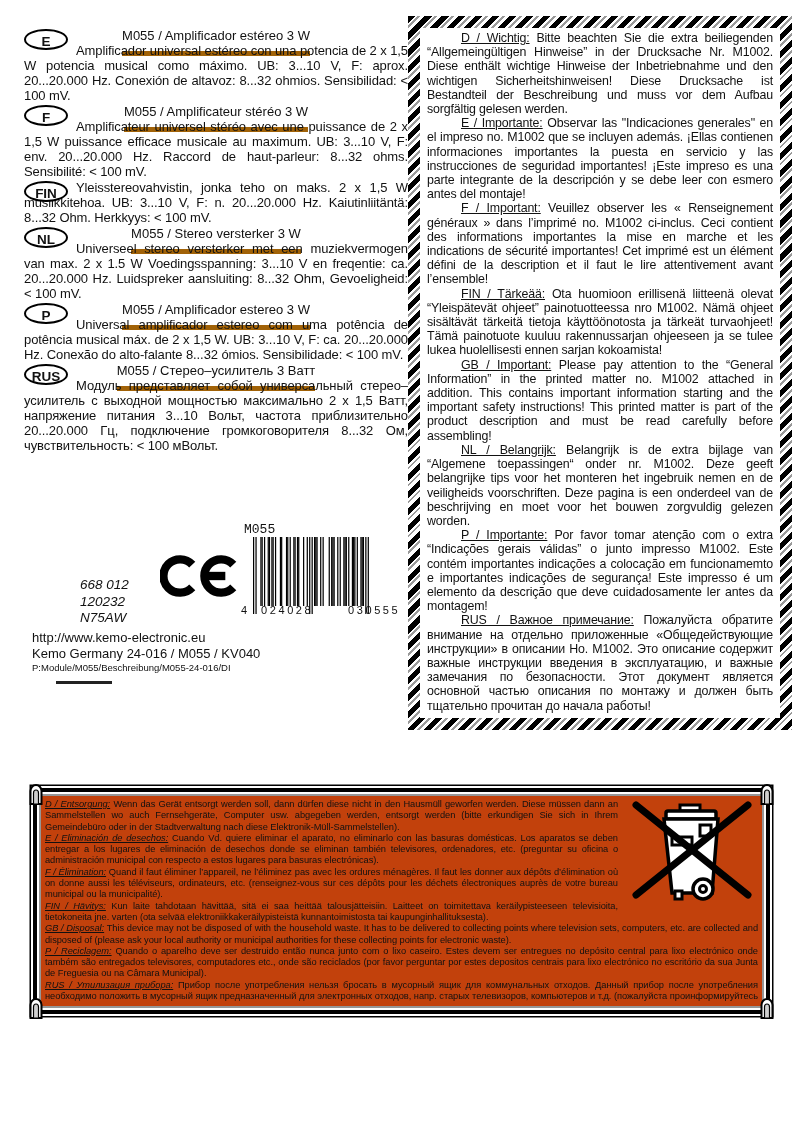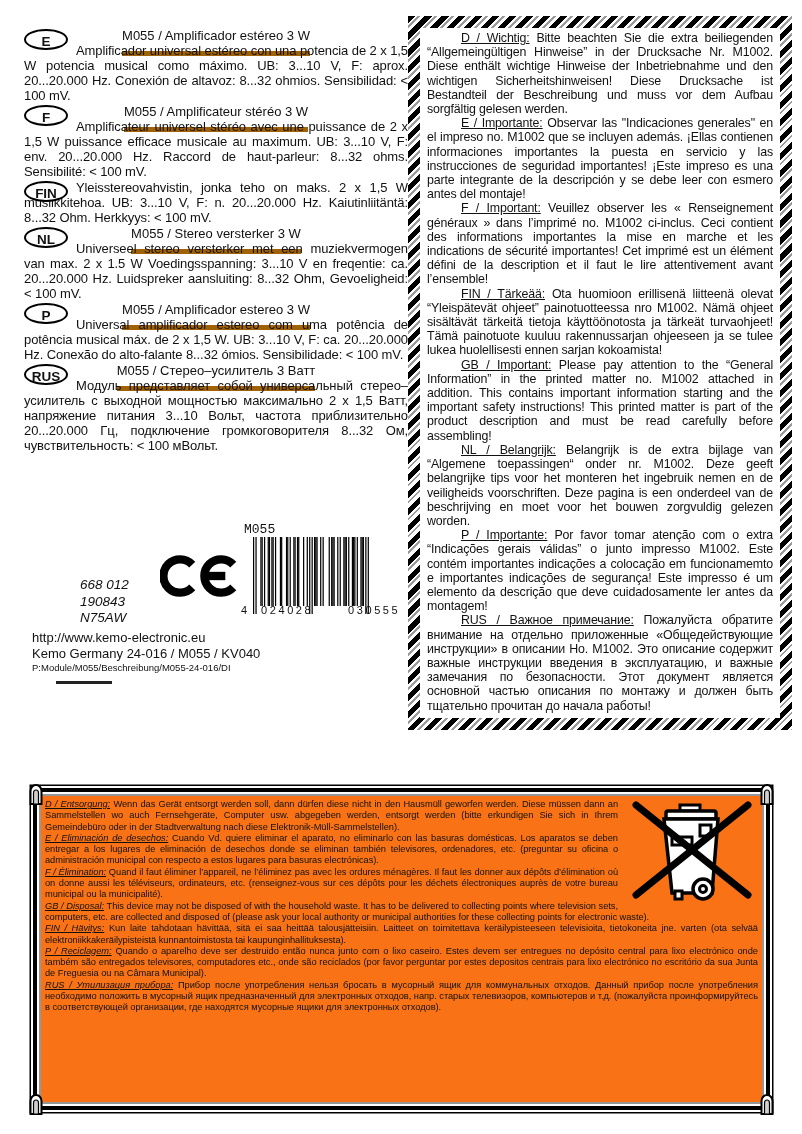--- a/index.html
+++ b/index.html
@@ -36,24 +36,24 @@
   #barcode .bc-right{left:70px;letter-spacing:2.6px;margin-left:35px;}
 
   
   #notice-wrap{position:absolute;left:408px;top:16px;width:384px;box-sizing:border-box;padding:12px;
      background:repeating-linear-gradient(135deg,#000 0 5px,#fff 5px 7px,#9b9b9b 7px 9px,#fff 9px 12px);}
   #notice-inner{background:#fff;padding:3px 7px 5px 7px;}
   .notice-p{text-align:justify;font-size:12.4px;line-height:14.2px;letter-spacing:-0.15px;}
   .notice-hdr{text-decoration:underline;margin-left:34px;}
 
   
-  #disposal{position:absolute;left:33px;top:788px;width:737px;height:322px;box-sizing:border-box;
+  #disposal{position:absolute;left:33px;top:788px;width:737px;height:226px;box-sizing:border-box;
      border:4px solid #000;
      box-shadow:0 0 0 2px #fff,0 0 0 3.5px #000, inset 0 0 0 2px #fff, inset 0 0 0 4px #969696;
-     background:#f97316;}
+     background:#c2410c;}
   #disposal-inner{position:absolute;left:8px;top:7px;right:8px;bottom:7px;overflow:hidden;}
   .disp-p{text-align:justify;font-size:9.3px;line-height:11.3px;letter-spacing:-0.05px;}
   .disp-hdr{font-style:italic;text-decoration:underline;}
   #bin-float{float:right;width:128px;height:102px;margin:0 2px 4px 10px;}
   .corner{position:absolute;width:14px;height:22px;z-index:3;}
   .corner svg{display:block;}
   .c-tl{left:-8px;top:-9px;} .c-tr{right:-8px;top:-9px;}
   .c-bl{left:-8px;bottom:-9px;} .c-br{right:-8px;bottom:-9px;}
 </style>
 </head>
@@ -93,21 +93,21 @@
 
     <div class="sec">
       <span class="badge">RUS</span>
       <div class="sec-title"><span>M055 / Стерео–усилитель 3 Ватт</span></div>
       <div class="sec-body"><span class="sec-body-text">Модуль представляет собой универсальный стерео–усилитель с выходной мощностью максимально 2 х 1,5 Ватт, напряжение питания 3...10 Вольт, частота приблизительно 20...20.000 Гц, подключение громкоговорителя 8...32 Ом, чувствительность: &lt; 100 мВольт.</span></div>
     </div>
   </div>
 
   <div id="part-numbers">
     <div>668 012</div>
-    <div>190843</div>
+    <div>120232</div>
     <div>N75AW</div>
   </div>
 
   <div id="contact">
     <div>http://www.kemo-electronic.eu</div>
     <div>Kemo Germany 24-016 / M055 / KV040</div>
     <div class="path-line">P:Module/M055/Beschreibung/M055-24-016/DI</div>
   </div>
   <div id="footer-rule"></div>
 
@@ -239,24 +239,24 @@
           </g>
         </svg>
       </div>
       <div id="disposal-paras">
     <div class="disp-p"><span class="disp-hdr">D / Entsorgung:</span> <span class="disp-text">Wenn das Gerät entsorgt werden soll, dann dürfen diese nicht in den Hausmüll geworfen werden. Diese müssen dann an Sammelstellen wo auch Fernsehgeräte, Computer usw. abgegeben werden, entsorgt werden (bitte erkundigen Sie sich in Ihrem Gemeindebüro oder in der Stadtverwaltung nach diese Elektronik-Müll-Sammelstellen).</span></div>
 
     <div class="disp-p"><span class="disp-hdr">E / Eliminación de desechos:</span> <span class="disp-text">Cuando Vd. quiere eliminar el aparato, no eliminarlo con las basuras domésticas. Los aparatos se deben entregar a los lugares de eliminación de desechos donde se eliminan también televisores, ordenadores, etc. (preguntar su oficina o administración municipal con respecto a estos lugares para basuras electrónicas).</span></div>
 
     <div class="disp-p"><span class="disp-hdr">F / Élimination:</span> <span class="disp-text">Quand il faut éliminer l’appareil, ne l’éliminez pas avec les ordures ménagères. Il faut les donner aux dépôts d’élimination où on donne aussi les téléviseurs, ordinateurs, etc. (renseignez-vous sur ces dépôts pour les déchets électroniques auprès de votre bureau municipal ou la municipalité).</span></div>
 
+    <div class="disp-p"><span class="disp-hdr">FIN / Hävitys:</span> <span class="disp-text">Kun laite tahdotaan hävittää, sitä ei saa heittää talousjätteisiin. Laitteet on toimitettava keräilypisteeseen televisioita, tietokoneita jne. varten (ota selvää elektroniikkakeräilypisteistä kunnantoimistosta tai kaupunginhallituksesta).</span></div>
+
     <div class="disp-p"><span class="disp-hdr">GB / Disposal:</span> <span class="disp-text">This device may not be disposed of with the household waste. It has to be delivered to collecting points where television sets, computers, etc. are collected and disposed of (please ask your local authority or municipal authorities for these collecting points for electronic waste).</span></div>
 
-    <div class="disp-p"><span class="disp-hdr">FIN / Hävitys:</span> <span class="disp-text">Kun laite tahdotaan hävittää, sitä ei saa heittää talousjätteisiin. Laitteet on toimitettava keräilypisteeseen televisioita, tietokoneita jne. varten (ota selvää elektroniikkakeräilypisteistä kunnantoimistosta tai kaupunginhallituksesta).</span></div>
-
 
     <div class="disp-p"><span class="disp-hdr">P / Reciclagem:</span> <span class="disp-text">Quando o aparelho deve ser destruido então nunca junto com o lixo caseiro. Estes devem ser entregues no depósito central para lixo electrónico onde também são entregados televisores, computadores etc., onde são reciclados (por favor perguntar por estes depositos centrais para lixo electrónico no escritório da sua Junta de Freguesia ou na Câmara Municipal).</span></div>
 
     <div class="disp-p"><span class="disp-hdr">RUS / Утилизация прибора:</span> <span class="disp-text">Прибор после употребления нельзя бросать в мусорный ящик для коммунальных отходов. Данный прибор после употребления необходимо положить в мусорный ящик предназначенный для электронных отходов, напр. старых телевизоров, компьютеров и т.д. (пожалуйста проинформируйтесь в соответствующей организации, где находятся мусорные ящики для электронных отходов).</span></div>
   </div>
     </div>
   </div>
 
 </div>
 

